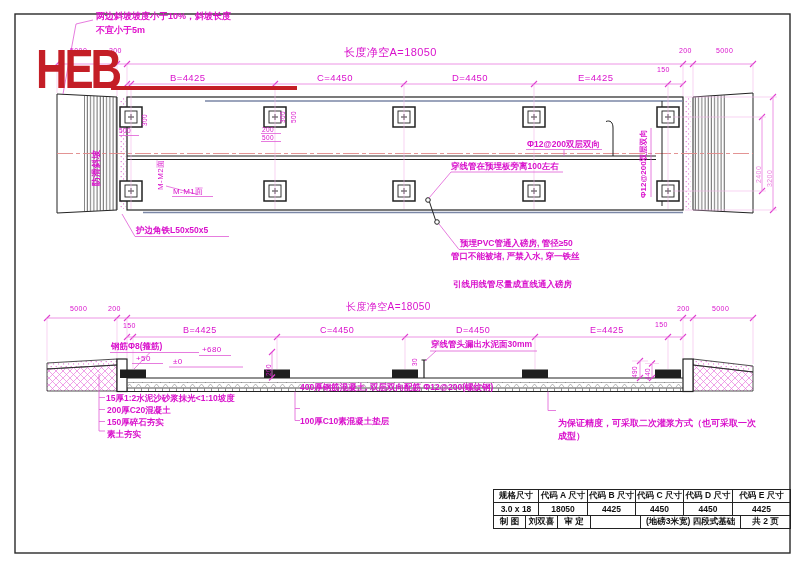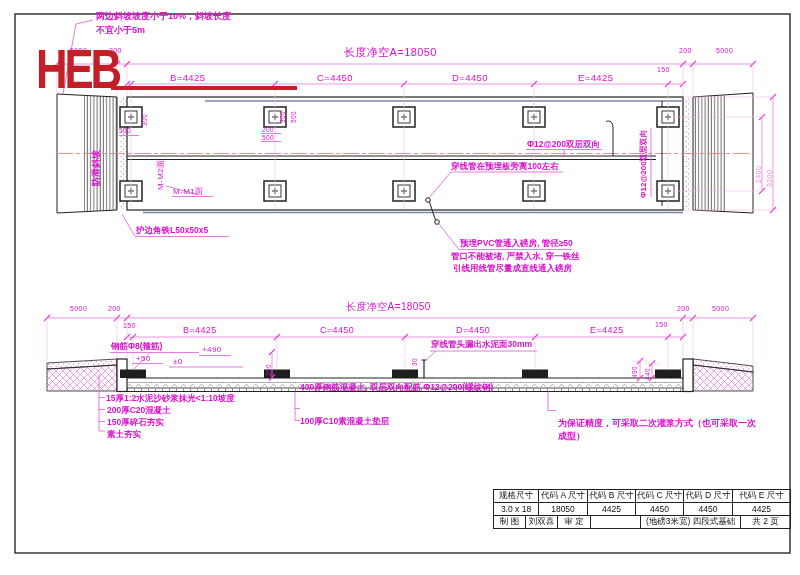--- a/index.html
+++ b/index.html
@@ -16,21 +16,21 @@
   .ttl{font-size:17px;font-weight:bold;color:#111;}
   .note{color:#e011cc;}
   #logo-latin{position:absolute;left:36px;top:36px;color:#c41e26;font-weight:900;
     font-size:56px;letter-spacing:-4px;transform:scaleX(.78);transform-origin:0 0;}
   #logo-cn{position:absolute;left:112px;top:44px;color:#c41e26;font-weight:bold;
     font-family:"Liberation Serif",serif;font-size:36px;letter-spacing:2px;}
   #logo-underline{position:absolute;left:111px;top:86px;width:186px;height:3.5px;background:#c41e26;}
   #tblock{position:absolute;left:493px;top:489px;width:297px;}
   #tblock table{border-collapse:collapse;table-layout:fixed;width:297px;}
   #tblock td{border:1px solid #222;height:11.6px;text-align:center;vertical-align:middle;
-    font-size:8.5px;font-weight:normal;color:#111;padding:0;overflow:hidden;white-space:nowrap;}
+    font-size:8.5px;font-weight:bold;color:#111;padding:0;overflow:hidden;white-space:nowrap;}
   #tb2{margin-top:-1px;}
 </style>
 </head>
 <body>
 
 <div id="sheet">
 
 <svg width="800" height="575" viewBox="0 0 800 575">
   <defs>
     <pattern id="stip" patternUnits="userSpaceOnUse" width="5" height="5">
@@ -183,38 +183,38 @@
 <span class="lbl s65 num" style="left:262px;top:127px">200</span>
 <span class="lbl s65 num" style="left:262px;top:135px">500</span>
 <span class="lbl s9 cjk rot" style="left:92px;top:186px">防滑斜坡</span>
 <span class="lbl s85 cjk" style="left:527px;top:140px">Φ12@200双层双向</span>
 <span class="lbl s85 cjk" style="left:451px;top:162px">穿线管在预埋板旁离100左右</span>
 <span class="lbl s8 num rot" style="left:157px;top:190px">M-M2面</span>
 <span class="lbl s8 num" style="left:173px;top:188px">M-M1面</span>
 <span class="lbl s85 cjk" style="left:136px;top:226px">护边角铁L50x50x5</span>
 <span class="lbl s85 cjk" style="left:460px;top:239px">预埋PVC管通入磅房, 管径≥50</span>
 <span class="lbl s85 cjk" style="left:451px;top:252px">管口不能被堵, 严禁入水, 穿一铁丝</span>
-<span class="lbl s85 cjk" style="left:453px;top:264px">引线用线管尽量成直线通入磅房</span>
+<span class="lbl s85 cjk" style="left:453px;top:280px">引线用线管尽量成直线通入磅房</span>
 <span class="lbl s8 cjk rot" style="left:640px;top:198px">Φ12@200双层双向</span>
 <span class="lbl s7 num rot magl" style="left:755px;top:183px">2400</span>
 <span class="lbl s7 num rot magl" style="left:766px;top:187px">3200</span>
 
 <span class="lbl s10 num" style="left:346px;top:302px">长度净空A=18050</span>
 <span class="lbl s7 num" style="left:70px;top:305px">5000</span>
 <span class="lbl s7 num" style="left:108px;top:305px">200</span>
 <span class="lbl s7 num" style="left:123px;top:322px">150</span>
 <span class="lbl s9 num" style="left:183px;top:326px">B=4425</span>
 <span class="lbl s9 num" style="left:320px;top:326px">C=4450</span>
 <span class="lbl s9 num" style="left:456px;top:326px">D=4450</span>
 <span class="lbl s9 num" style="left:590px;top:326px">E=4425</span>
 <span class="lbl s7 num" style="left:655px;top:321px">150</span>
 <span class="lbl s7 num" style="left:677px;top:305px">200</span>
 <span class="lbl s7 num" style="left:712px;top:305px">5000</span>
 <span class="lbl s85 cjk" style="left:111px;top:342px">钢筋Φ8(箍筋)</span>
-<span class="lbl s8 num" style="left:202px;top:346px">+490</span>
+<span class="lbl s8 num" style="left:202px;top:346px">+680</span>
 <span class="lbl s8 num" style="left:136px;top:355px">+50</span>
 <span class="lbl s8 num" style="left:173px;top:358px">±0</span>
 <span class="lbl s65 num rot" style="left:266px;top:376px">200</span>
 <span class="lbl s65 num rot" style="left:412px;top:366px">30</span>
 <span class="lbl s85 cjk" style="left:431px;top:340px">穿线管头漏出水泥面30mm</span>
 <span class="lbl s85 cjk" style="left:106px;top:394px">15厚1:2水泥沙砂浆抹光&lt;1:10坡度</span>
 <span class="lbl s85 cjk" style="left:107px;top:406px">200厚C20混凝土</span>
 <span class="lbl s85 cjk" style="left:107px;top:418px">150厚碎石夯实</span>
 <span class="lbl s85 cjk" style="left:107px;top:430px">素土夯实</span>
 <span class="lbl s85 cjk" style="left:300px;top:383px">400厚钢筋混凝土, 双层双向配筋 Φ12@200(螺纹钢)</span>

